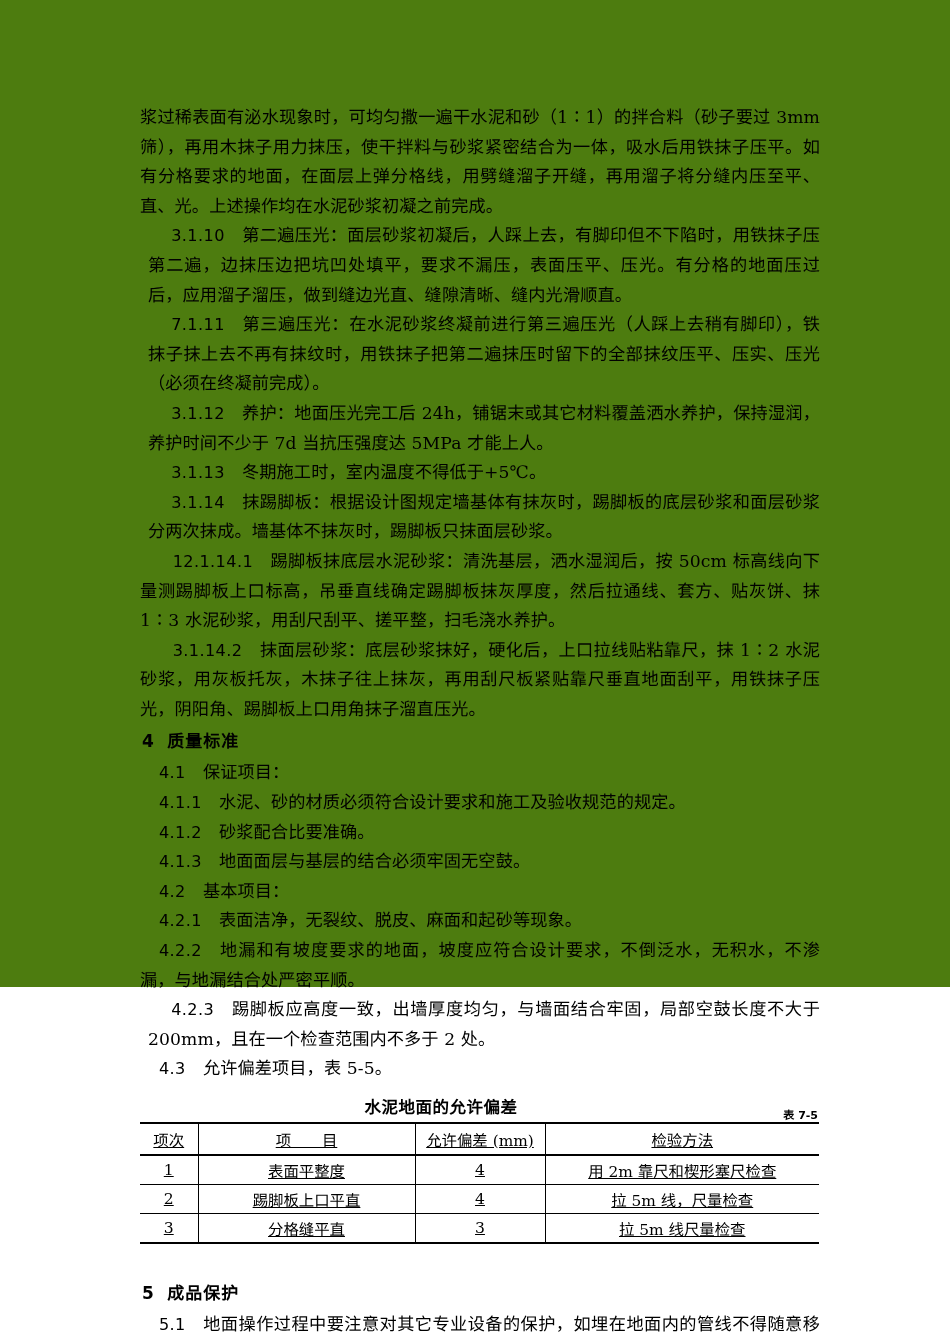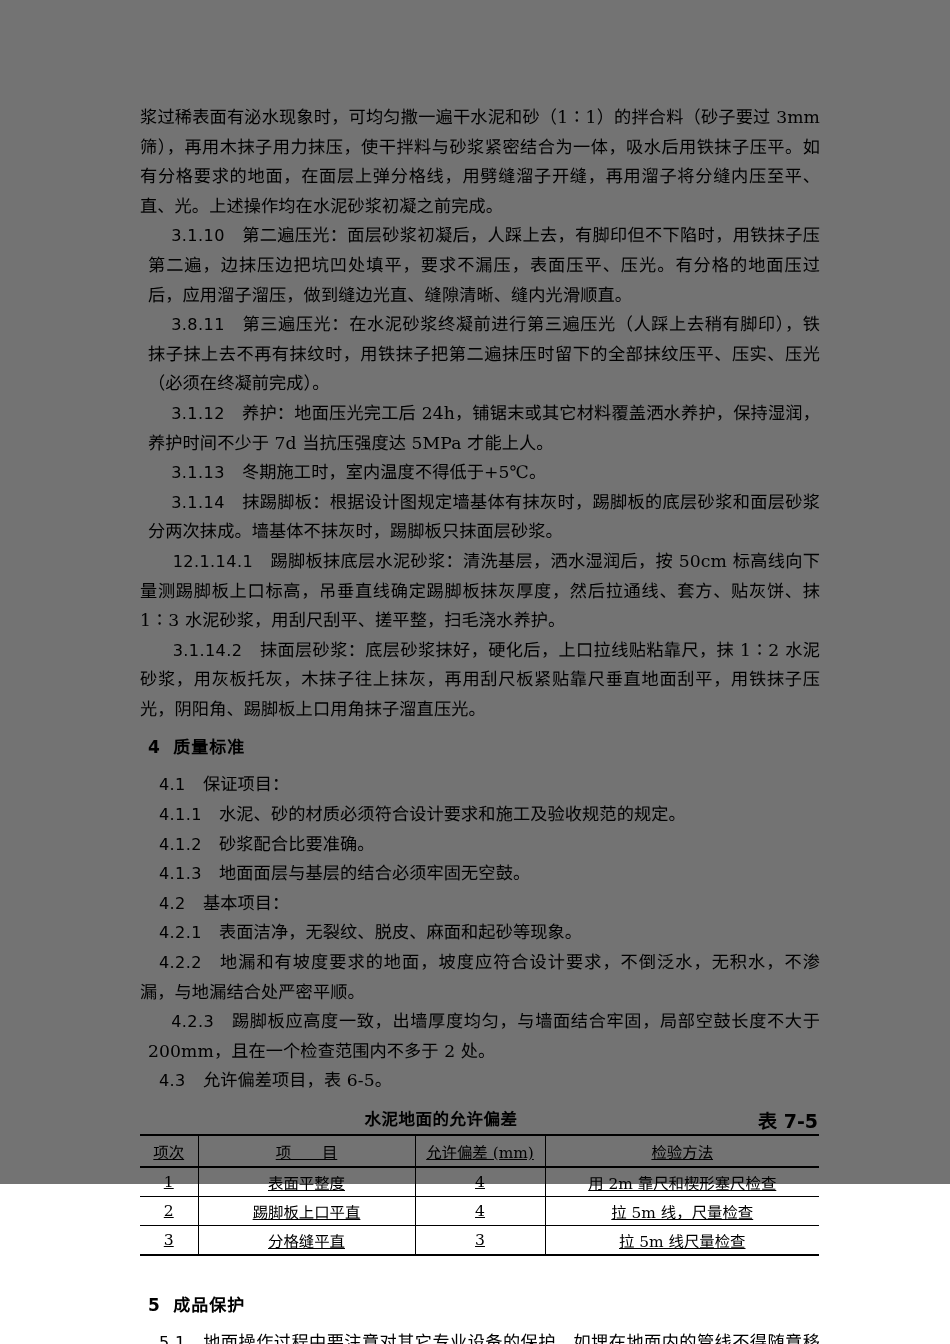--- a/index.html
+++ b/index.html
@@ -15,22 +15,22 @@
     font-family: "DejaVu Serif", "Liberation Serif", serif;
     color: #000000;
     overflow: hidden;
   }
 
   .page {
     position: absolute;
     left: 0;
     top: 0;
     width: 950px;
-    height: 1184px;
-    background: #737373;
+    height: 987px;
+    background: #4d7c0f;
   }
 
   .content {
     position: absolute;
     left: 140px;
     top: 103px;
     width: 680px;
   }
 
   
@@ -64,21 +64,21 @@
     display: inline-block;
     width: 1.0em;
   }
 
   
   .heading {
     font-family: "DejaVu Sans", "Liberation Sans", sans-serif;
     font-size: 17px;
     font-weight: bold;
     line-height: 30px;
-    margin: 8px;
+    margin: 2px;
     letter-spacing: 0.5px;
   }
   .heading .hnum {
     font-weight: bold;
   }
   .heading .htxt {
     display: inline-block;
     margin-left: 13px;
     letter-spacing: 1px;
   }
@@ -99,24 +99,24 @@
     font-family: "DejaVu Sans", "Liberation Sans", sans-serif;
     font-weight: bold;
     font-size: 16.5px;
     letter-spacing: 0.5px;
     
     padding-right: 78px;
   }
   .table-number {
     position: absolute;
     right: 2px;
-    top: 0;
-    font-family: "DejaVu Sans", "Liberation Sans", sans-serif;
-    font-weight: bold;
-    font-size: 19px;
+    top: 12px;
+    font-family: "DejaVu Sans", "Liberation Sans", sans-serif;
+    font-weight: bold;
+    font-size: 11px;
   }
 
   table.spec {
     border-collapse: collapse;
     width: 679px;
     table-layout: fixed;
     font-size: 15.4px;
     border-top: 2.6px solid #000;
     border-bottom: 2.6px solid #000;
   }
@@ -159,21 +159,21 @@
 </head>
 <body>
 
 <div class="page">
   <div class="content">
 
     <p class="para">浆过稀表面有泌水现象时，可均匀撒一遍干水泥和砂（1∶1）的拌合料（砂子要过 3mm 筛），再用木抹子用力抹压，使干拌料与砂浆紧密结合为一体，吸水后用铁抹子压平。如有分格要求的地面，在面层上弹分格线，用劈缝溜子开缝，再用溜子将分缝内压至平、直、光。上述操作均在水泥砂浆初凝之前完成。</p>
 
     <p class="para indent-1"><span class="num">3.1.10</span><span class="gap-lg"></span><span>第二遍压光：面层砂浆初凝后，人踩上去，有脚印但不下陷时，用铁抹子压第二遍，边抹压边把坑凹处填平，要求不漏压，表面压平、压光。有分格的地面压过后，应用溜子溜压，做到缝边光直、缝隙清晰、缝内光滑顺直。</span></p>
 
-    <p class="para indent-1"><span class="num">3.8.11</span><span class="gap-lg"></span><span>第三遍压光：在水泥砂浆终凝前进行第三遍压光（人踩上去稍有脚印），铁抹子抹上去不再有抹纹时，用铁抹子把第二遍抹压时留下的全部抹纹压平、压实、压光（必须在终凝前完成）。</span></p>
+    <p class="para indent-1"><span class="num">7.1.11</span><span class="gap-lg"></span><span>第三遍压光：在水泥砂浆终凝前进行第三遍压光（人踩上去稍有脚印），铁抹子抹上去不再有抹纹时，用铁抹子把第二遍抹压时留下的全部抹纹压平、压实、压光（必须在终凝前完成）。</span></p>
 
     <p class="para indent-1"><span class="num">3.1.12</span><span class="gap-lg"></span><span>养护：地面压光完工后 24h，铺锯末或其它材料覆盖洒水养护，保持湿润，养护时间不少于 7d 当抗压强度达 5MPa 才能上人。</span></p>
 
     <p class="para indent-1"><span class="num">3.1.13</span><span class="gap-lg"></span><span>冬期施工时，室内温度不得低于+5℃。</span></p>
 
     <p class="para indent-1"><span class="num">3.1.14</span><span class="gap-lg"></span><span>抹踢脚板：根据设计图规定墙基体有抹灰时，踢脚板的底层砂浆和面层砂浆分两次抹成。墙基体不抹灰时，踢脚板只抹面层砂浆。</span></p>
 
     <p class="para indent-2"><span class="num">12.1.14.1</span><span class="gap-lg"></span><span>踢脚板抹底层水泥砂浆：清洗基层，洒水湿润后，按 50cm 标高线向下量测踢脚板上口标高，吊垂直线确定踢脚板抹灰厚度，然后拉通线、套方、贴灰饼、抹 1∶3 水泥砂浆，用刮尺刮平、搓平整，扫毛浇水养护。</span></p>
 
     <p class="para indent-2"><span class="num">3.1.14.2</span><span class="gap-lg"></span><span>抹面层砂浆：底层砂浆抹好，硬化后，上口拉线贴粘靠尺，抹 1∶2 水泥砂浆，用灰板托灰，木抹子往上抹灰，再用刮尺板紧贴靠尺垂直地面刮平，用铁抹子压光，阴阳角、踢脚板上口用角抹子溜直压光。</span></p>
@@ -190,21 +190,21 @@
     <p class="para indent-sm"><span class="num">4.1.3</span><span class="gap-lg"></span><span>地面面层与基层的结合必须牢固无空鼓。</span></p>
 
     <p class="para indent-sm"><span class="num">4.2</span><span class="gap-lg"></span><span>基本项目：</span></p>
 
     <p class="para indent-sm"><span class="num">4.2.1</span><span class="gap-lg"></span><span>表面洁净，无裂纹、脱皮、麻面和起砂等现象。</span></p>
 
     <p class="para indent-sm"><span class="num">4.2.2</span><span class="gap-lg"></span><span>地漏和有坡度要求的地面，坡度应符合设计要求，不倒泛水，无积水，不渗漏，与地漏结合处严密平顺。</span></p>
 
     <p class="para indent-1"><span class="num">4.2.3</span><span class="gap-lg"></span><span>踢脚板应高度一致，出墙厚度均匀，与墙面结合牢固，局部空鼓长度不大于 200mm，且在一个检查范围内不多于 2 处。</span></p>
 
-    <p class="para indent-sm"><span class="num">4.3</span><span class="gap-lg"></span><span>允许偏差项目，表 6-5。</span></p>
+    <p class="para indent-sm"><span class="num">4.3</span><span class="gap-lg"></span><span>允许偏差项目，表 5-5。</span></p>
 
     <div class="table-block">
       <div class="table-caption-row">
         <div class="table-title">水泥地面的允许偏差</div>
         <div class="table-number">表 7-5</div>
       </div>
 
       <table class="spec">
         <colgroup>
           <col class="c1">

